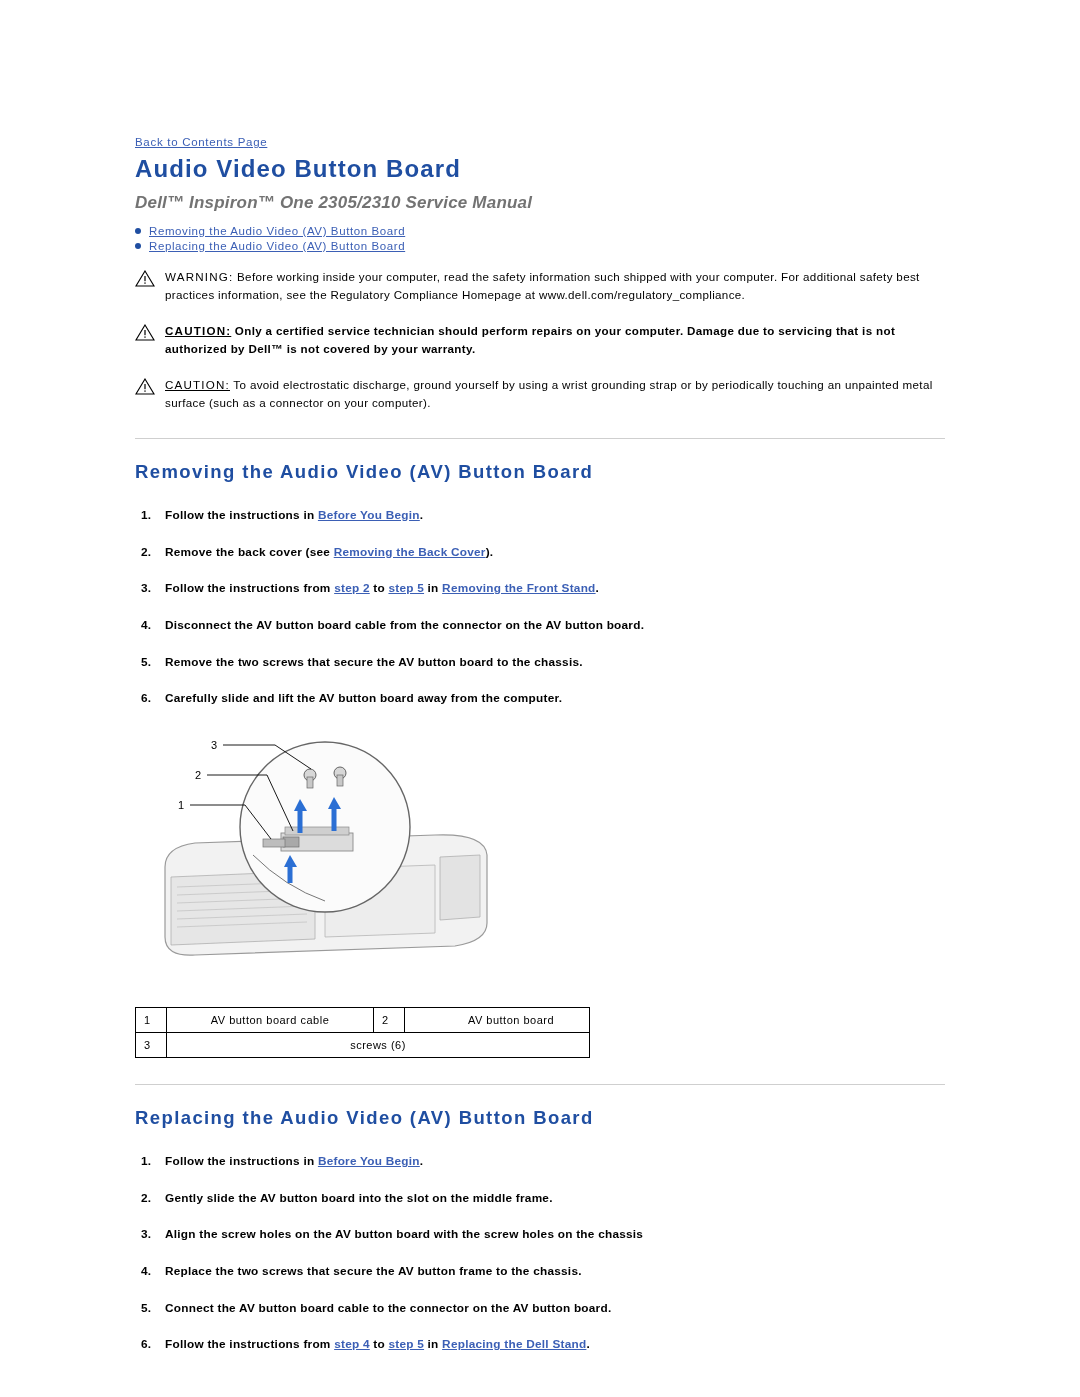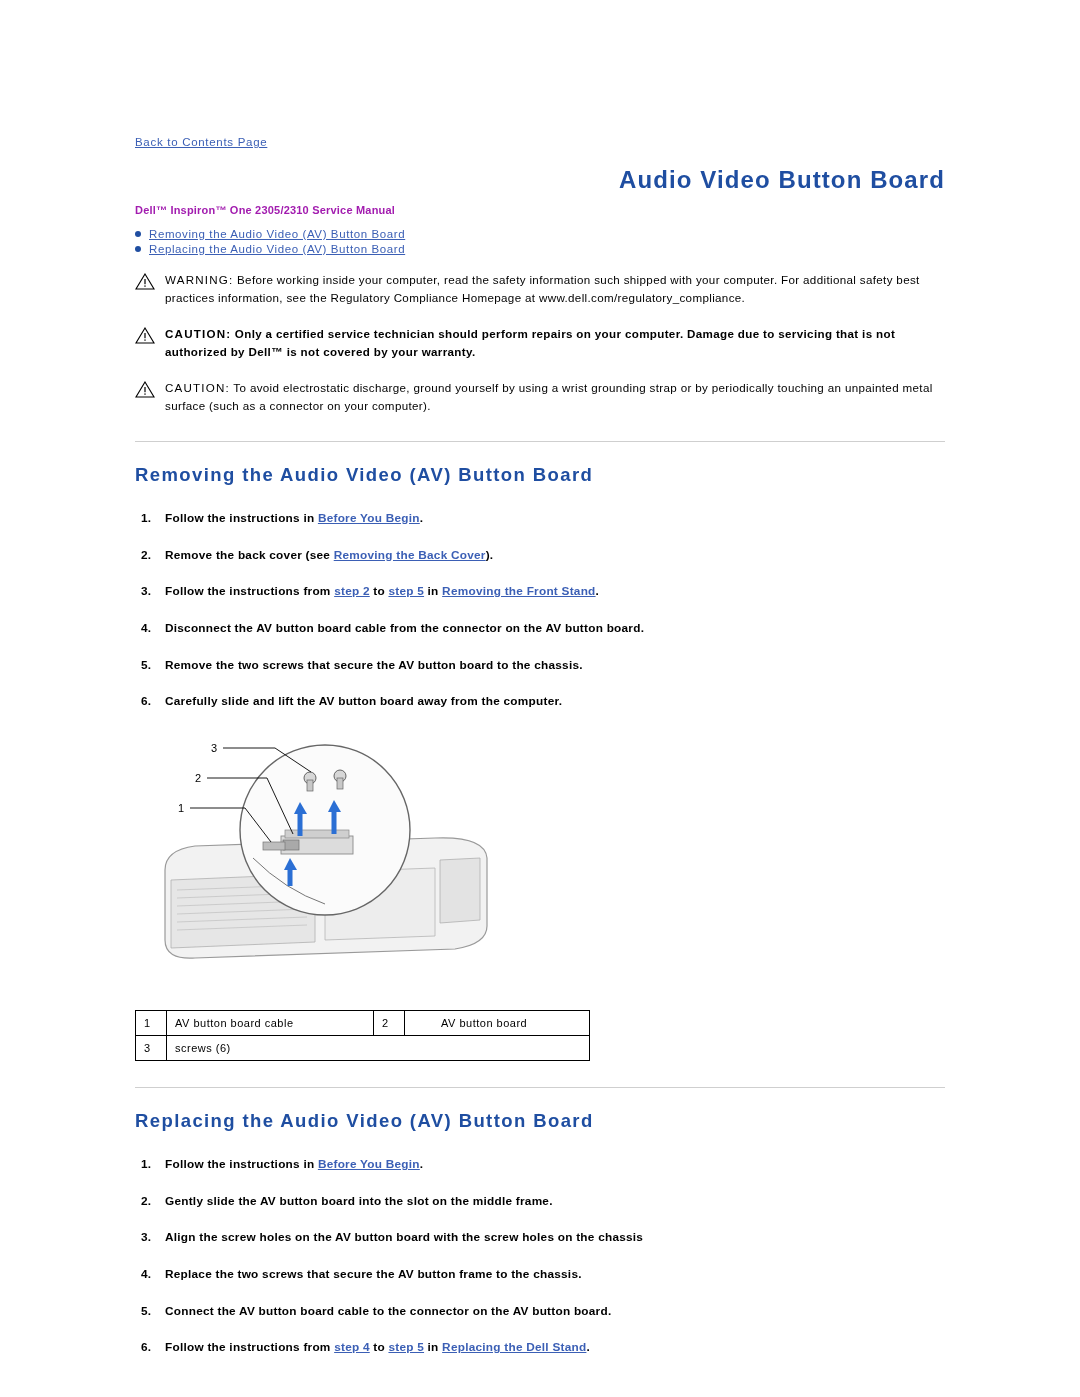--- a/index.html
+++ b/index.html
@@ -24,36 +24,36 @@
     color: #3b5fb5;
     text-decoration: underline;
     cursor: pointer;
   }
   .back-link {
     font-size: 11.5px;
     letter-spacing: 0.7px;
     color: #3b5fb5;
     text-decoration: underline;
     display: inline-block;
-    margin-bottom: 18px;
+    margin-bottom: 7px;
   }
   h1.doc-title {
     font-size: 24px;
     font-weight: bold;
     color: #1f4ea1;
     letter-spacing: 1.1px;
     margin: 0 0 10px 0;
-    text-align: right;
   }
   .subtitle {
-    font-size: 11px;
-    font-weight: bold;
-    color: #a21caf;
+    font-size: 17px;
+    font-weight: bold;
+    color: #737373;
     letter-spacing: 0.2px;
     margin: 0 0 12px 0;
+    font-style: italic;
   }
   .toc {
     margin: 0 0 16px 0;
     padding: 0;
     list-style: none;
   }
   .toc li {
     font-size: 11.5px;
     letter-spacing: 0.6px;
     margin-bottom: 3px;
@@ -91,20 +91,21 @@
     font-size: 11.6px;
     line-height: 1.55;
     letter-spacing: 0.35px;
   }
   .notice .lead {
     letter-spacing: 1.2px;
     margin-top: 7px;
   }
   .notice.caution .lead {
     letter-spacing: 1.2px;
+    text-decoration: underline;
   }
   .notice .bold {
     font-weight: bold;
   }
   hr.sep {
     border: none;
     border-top: 1px solid #cfcfcf;
     margin: 26px 0 22px 0;
   }
   h2.section {
@@ -150,20 +151,21 @@
     border-collapse: collapse;
     margin-top: 6px;
     font-size: 11px;
     letter-spacing: 0.5px;
   }
   .legend-table td {
     border: 1px solid #000000;
     padding: 4px 8px;
     height: 16px;
     vertical-align: middle;
+    text-align: center;
   }
   .legend-table td.num {
     width: 14px;
     text-align: left;
   }
   .legend-table td.lbl {
     width: 190px;
   }
   .legend-table td.lbl2 {
     width: 140px;

